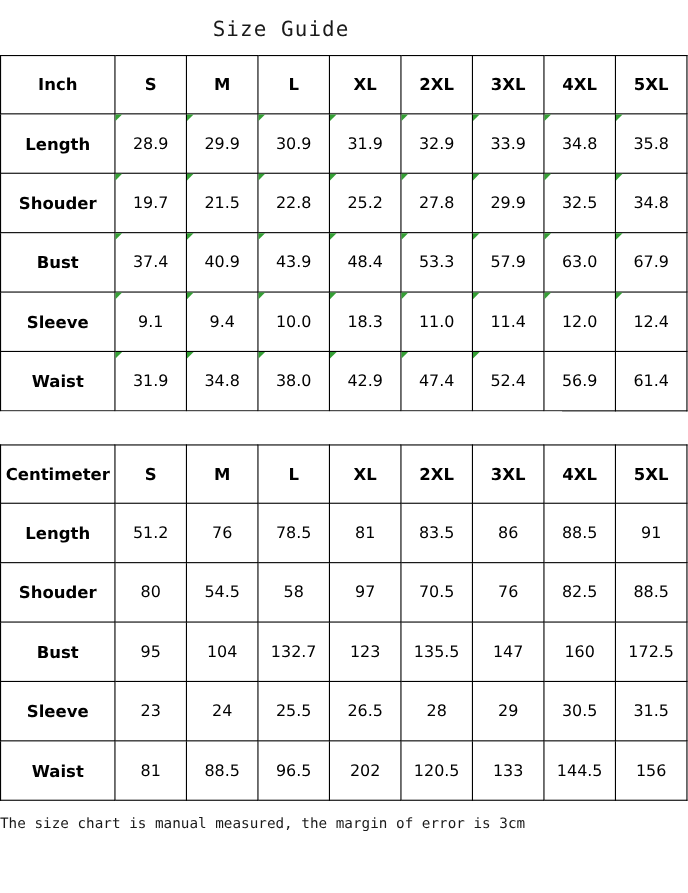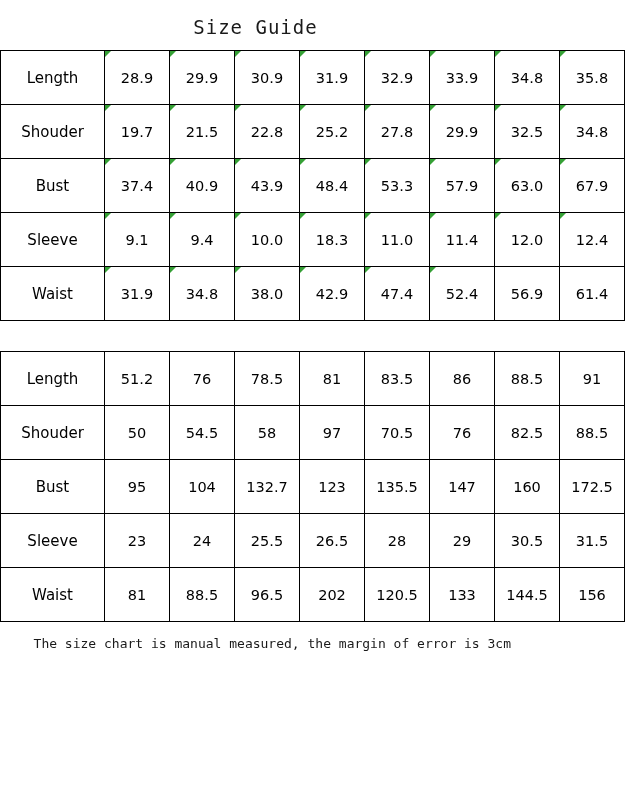--- a/index.html
+++ b/index.html
@@ -49,21 +49,21 @@
   table.size-table tr.head th {
     font-size: 15px;
     font-weight: bold;
     height: 52px;
   }
   table.size-table tr.head th.unit-cell {
     font-size: 15px;
   }
   table.size-table td.row-label {
     font-size: 15px;
-    font-weight: normal;
+    font-weight: bold;
   }
   table.size-table td.val {
     font-weight: normal;
     font-size: 14.5px;
   }
   
   col.c0 { width: 104px; }
   col.c1, col.c2, col.c3, col.c4, col.c5, col.c6, col.c7, col.c8 { width: 65px; }
 
   
@@ -75,21 +75,21 @@
     width: 0;
     height: 0;
     border-top: 6px solid #35a035;
     border-right: 6px solid transparent;
   }
   .gap {
     height: 30px;
     background: #ffffff;
   }
   .footnote {
-    text-align: right;
+    text-align: left;
     font-family: "DejaVu Sans Mono", monospace;
     font-size: 13px;
     color: #1a1a1a;
     padding-top: 14px;
     letter-spacing: 0px;
   }
 </style>
 </head>
 <body>
 
@@ -103,20 +103,31 @@
         <col class="c1">
         <col class="c2">
         <col class="c3">
         <col class="c4">
       <col class="c5">
         <col class="c6">
         <col class="c7">
         <col class="c8">
     </colgroup>
     <tbody>
+      <tr class="head">
+        <th class="unit-cell">Inch</th>
+        <th>S</th>
+        <th>M</th>
+        <th>L</th>
+        <th>XL</th>
+        <th>2XL</th>
+        <th>3XL</th>
+        <th>4XL</th>
+        <th>5XL</th>
+      </tr>
 
       <tr>
         <td class="row-label">Length</td>
         <td class="val gm">28.9</td>
         <td class="val gm">29.9</td>
         <td class="val gm">30.9</td>
         <td class="val gm">31.9</td>
         <td class="val gm">32.9</td>
         <td class="val gm">33.9</td>
         <td class="val gm">34.8</td>
@@ -181,36 +192,47 @@
         <col class="c1">
         <col class="c2">
         <col class="c3">
         <col class="c4">
       <col class="c5">
         <col class="c6">
         <col class="c7">
         <col class="c8">
     </colgroup>
     <tbody>
+      <tr class="head">
+        <th class="unit-cell">Centimeter</th>
+        <th>S</th>
+        <th>M</th>
+        <th>L</th>
+        <th>XL</th>
+        <th>2XL</th>
+        <th>3XL</th>
+        <th>4XL</th>
+        <th>5XL</th>
+      </tr>
 
       <tr>
         <td class="row-label">Length</td>
         <td class="val">51.2</td>
         <td class="val">76</td>
         <td class="val">78.5</td>
         <td class="val">81</td>
         <td class="val">83.5</td>
         <td class="val">86</td>
         <td class="val">88.5</td>
         <td class="val">91</td>
       </tr>
 
       <tr>
         <td class="row-label">Shouder</td>
-        <td class="val">50</td>
+        <td class="val">80</td>
         <td class="val">54.5</td>
         <td class="val">58</td>
         <td class="val">97</td>
         <td class="val">70.5</td>
         <td class="val">76</td>
         <td class="val">82.5</td>
         <td class="val">88.5</td>
       </tr>
 
       <tr>

